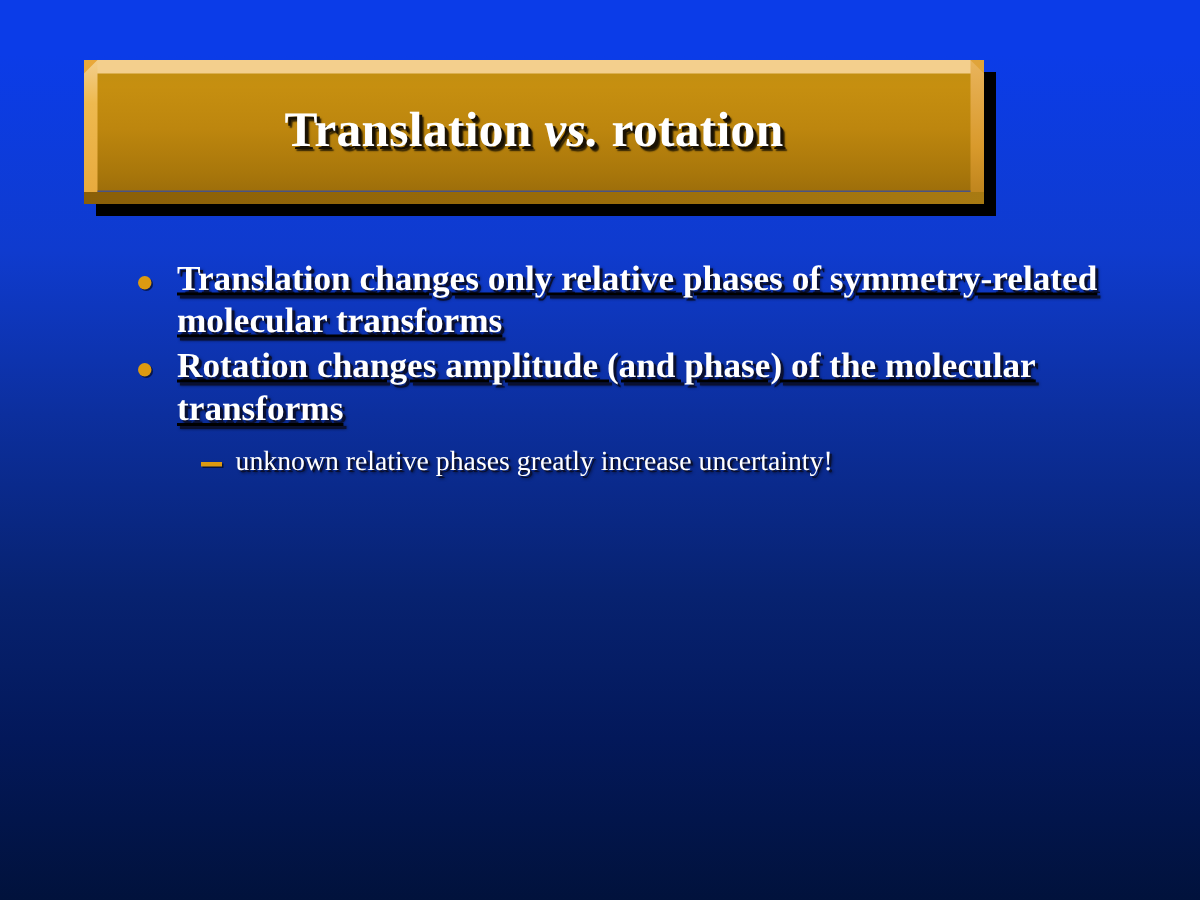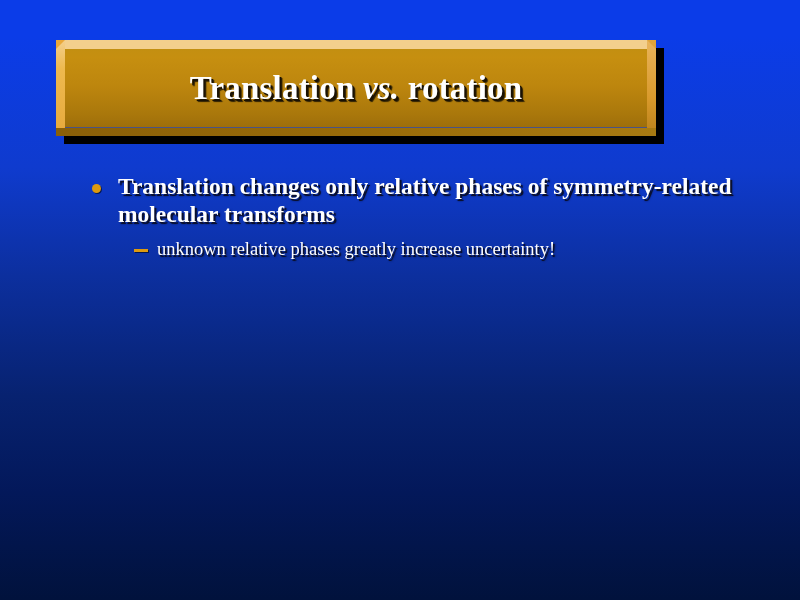--- a/index.html
+++ b/index.html
@@ -126,20 +126,21 @@
     width: 800px;
   }
   .bullet-row {
     position: relative;
     display: block;
     margin-bottom: 2px;
   }
   .lvl1 {
     padding-left: 118px;
     padding-right: 52px;
+    text-decoration: underline;
   }
   .lvl1 .marker {
     position: absolute;
     left: 92px;
     top: 12px;
     width: 9px;
     height: 9px;
     border-radius: 50%;
     background: #dd9a10;
     box-shadow: 1px 1px 0 rgba(0,0,0,.55);
@@ -194,20 +195,24 @@
     </div>
   </div>
 
   <div id="body-block">
 
     <div class="bullet-row lvl1">
       <span class="marker"></span>
       <span class="txt">Translation changes only relative phases of symmetry-related molecular transforms</span>
     </div>
 
+    <div class="bullet-row lvl1">
+      <span class="marker"></span>
+      <span class="txt">Rotation changes amplitude (and phase) of the molecular transforms</span>
+    </div>
 
     <div class="bullet-row lvl2">
       <span class="marker"></span>
       <span class="txt">unknown relative phases greatly increase uncertainty!</span>
     </div>
 
   </div>
 </div>
 
 </body></html>

